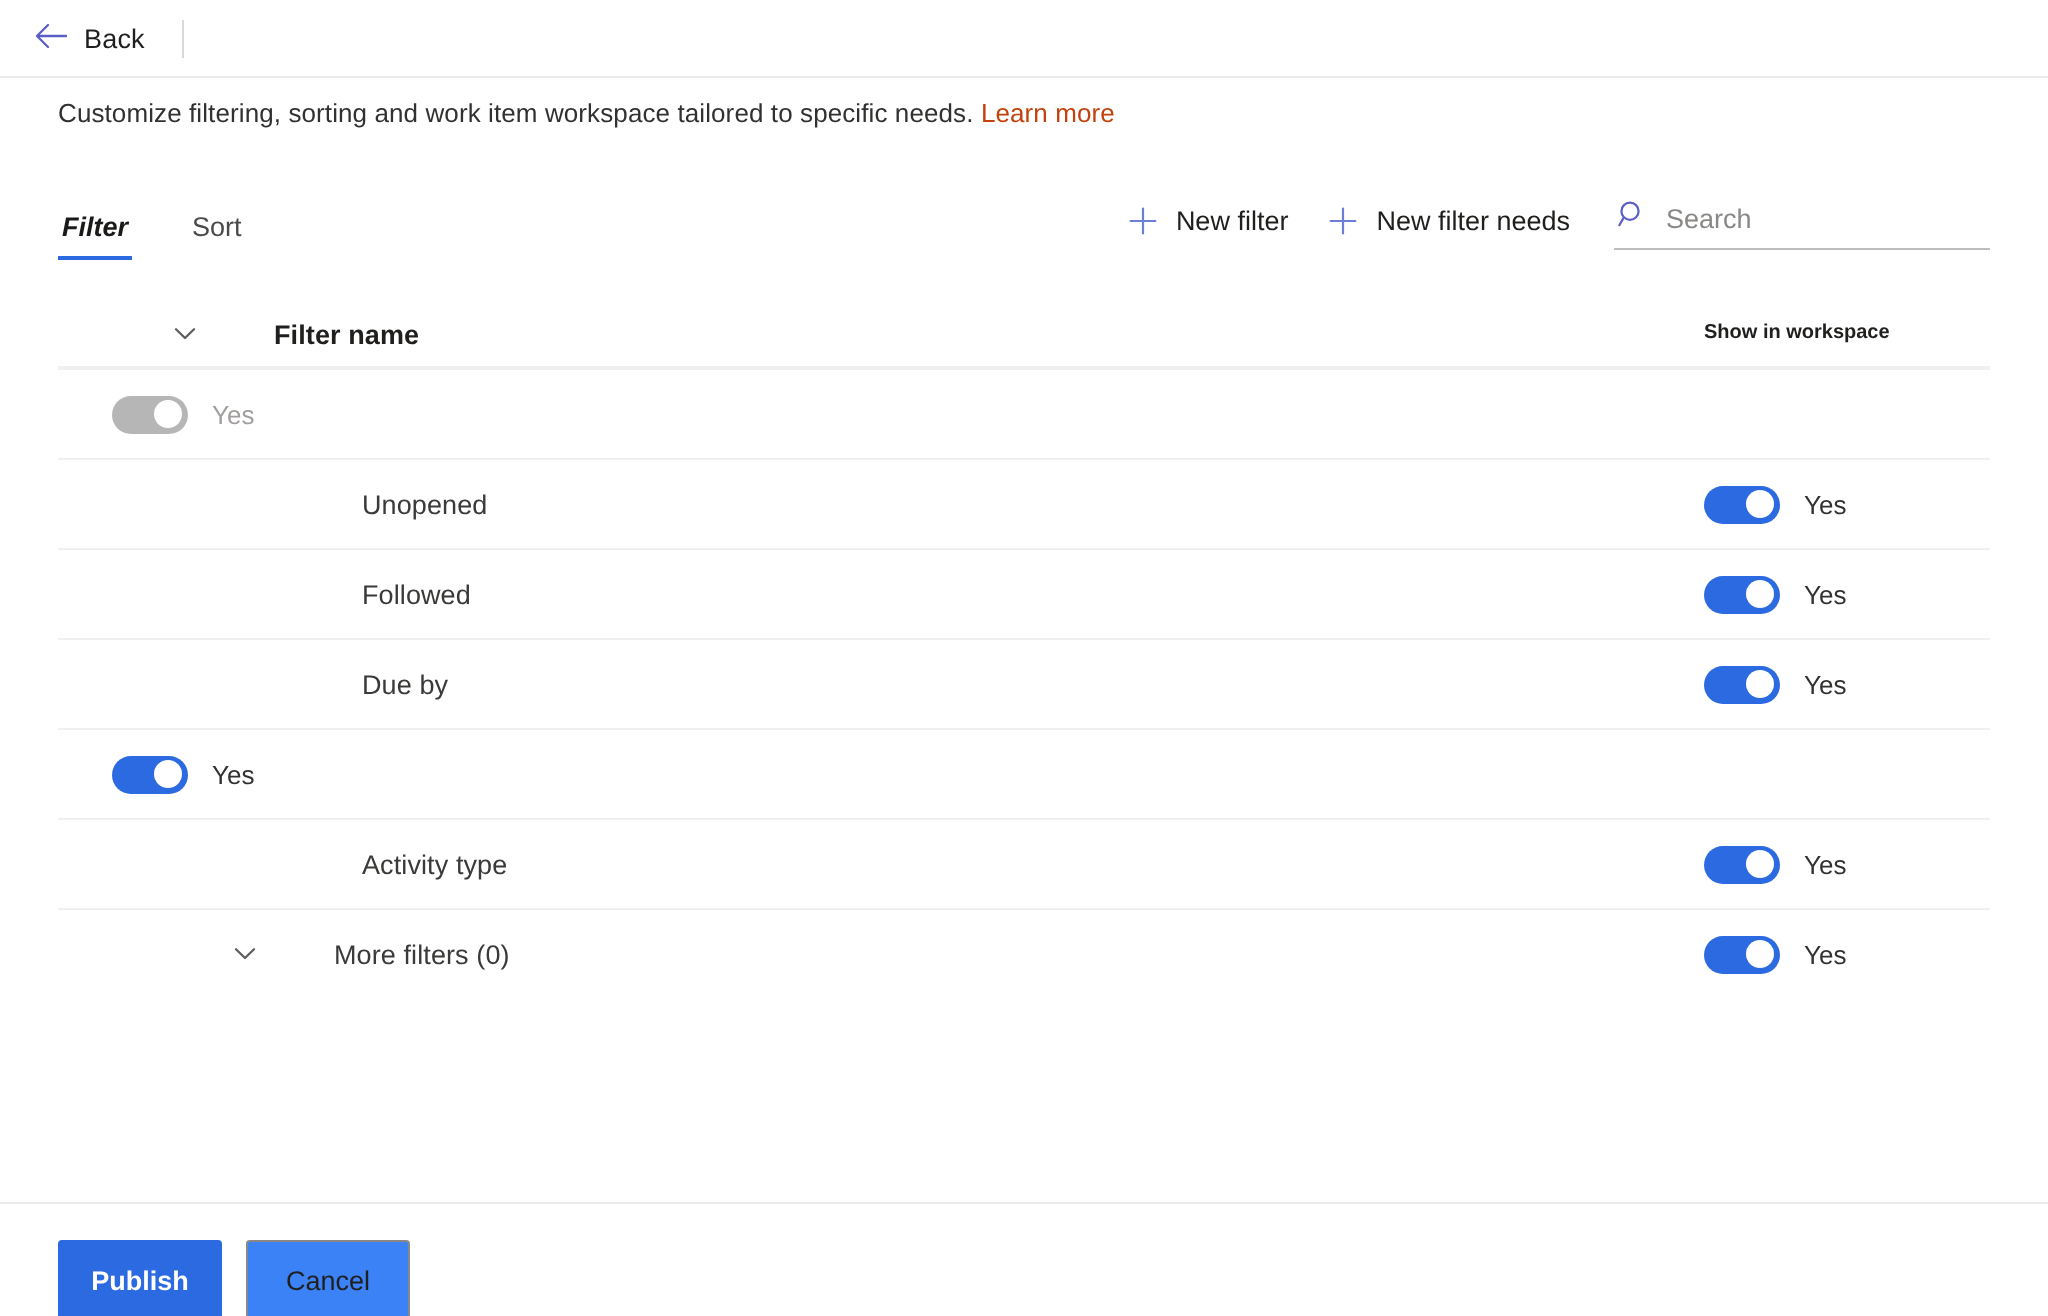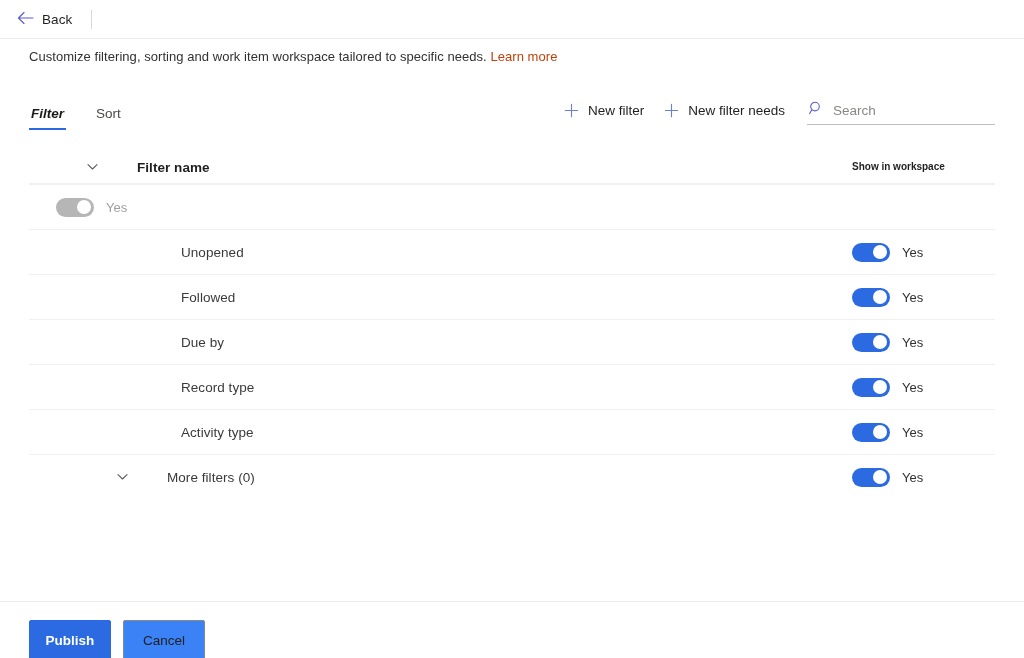--- a/index.html
+++ b/index.html
@@ -374,23 +374,20 @@
       </div>
       <div class="cell-toggle">
         <button class="toggle">
           <span class="knob"></span>
         </button>
         <span class="toggle-label">Yes</span>
       </div>
     </div>
 
     <div class="row">
-      <div class="cell-name lvl-child">
-        <span class="name-text">Record type</span>
-      </div>
       <div class="cell-toggle">
         <button class="toggle">
           <span class="knob"></span>
         </button>
         <span class="toggle-label">Yes</span>
       </div>
     </div>
 
     <div class="row">
       <div class="cell-name lvl-child">

